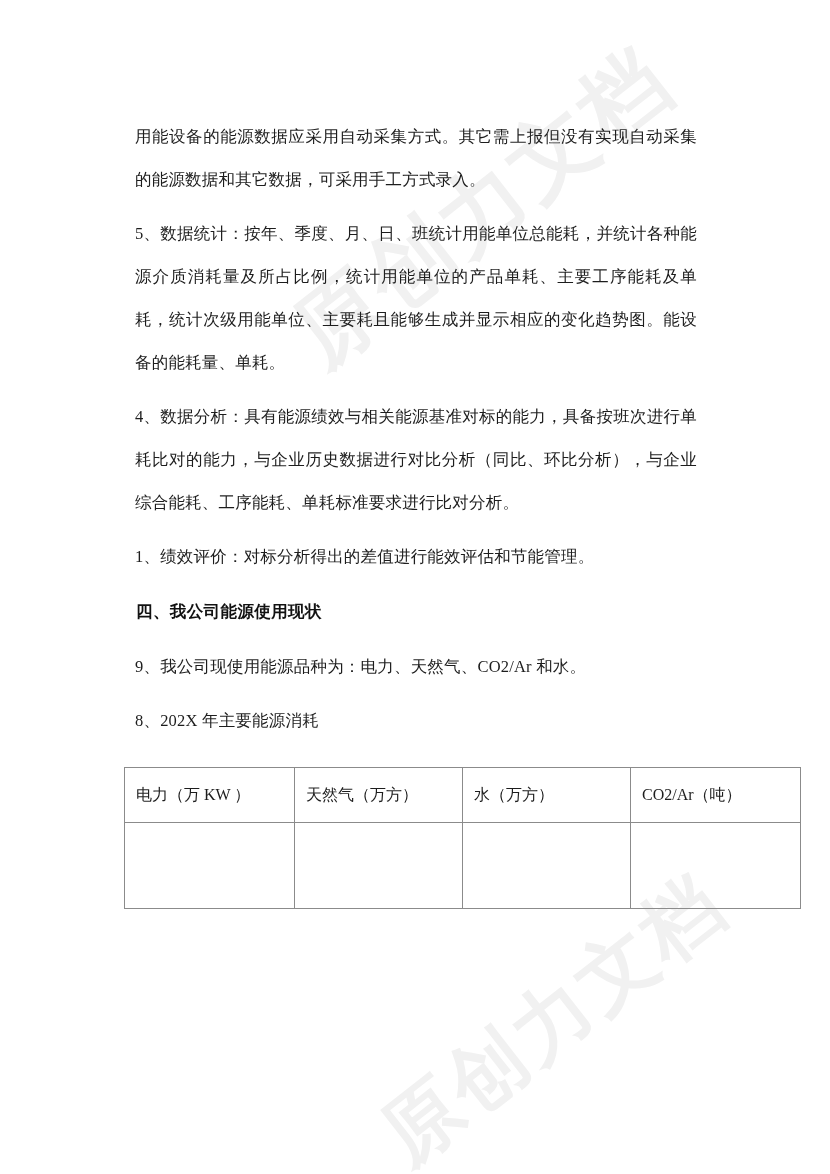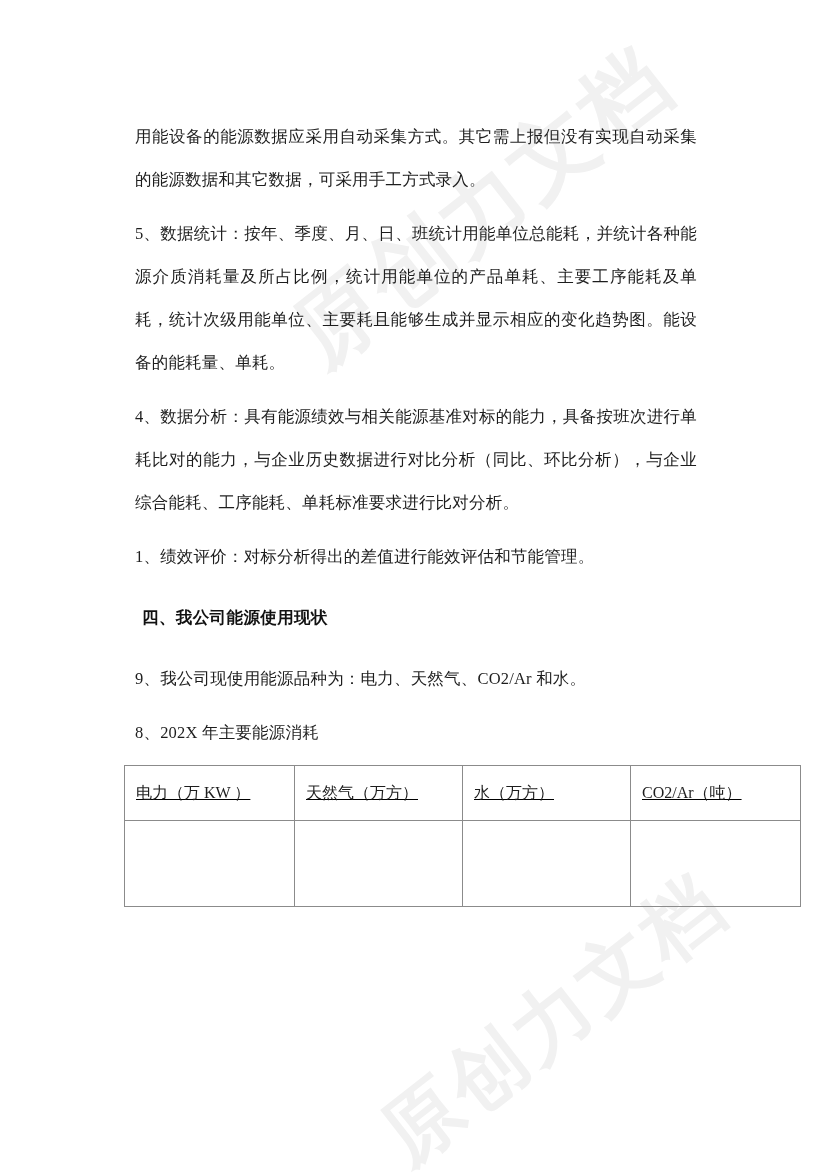--- a/index.html
+++ b/index.html
@@ -59,30 +59,29 @@
     letter-spacing: 0.2px;
   }
   .para + .para {
     margin-top: 0px;
   }
   .heading {
     font-size: 16.5px;
     line-height: 43px;
     color: #111111;
     font-weight: 700;
-    margin: 18px;
+    margin: 12px;
     letter-spacing: 0.4px;
   }
   
   .energy-table {
-    margin-top: 11px;
+    margin-top: 25px;
     border-collapse: collapse;
     width: 584px;
     table-layout: fixed;
-    text-decoration: underline;
   }
   .energy-table td {
     border: 1px solid #8b8b8b;
     font-size: 16px;
     color: #1d1d1d;
     padding: 0 11px;
     vertical-align: middle;
     background: transparent;
   }
   .energy-table tr.header-row td {

